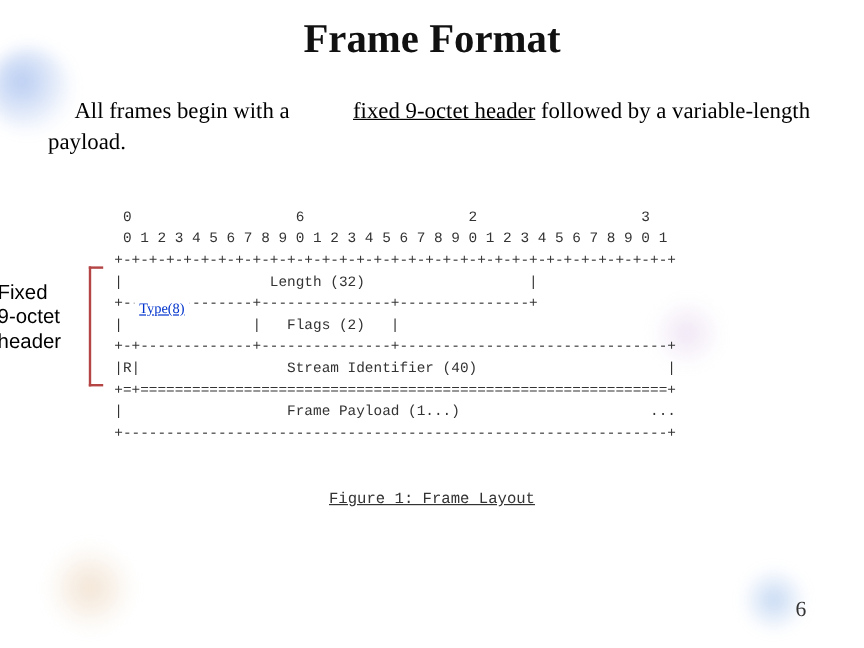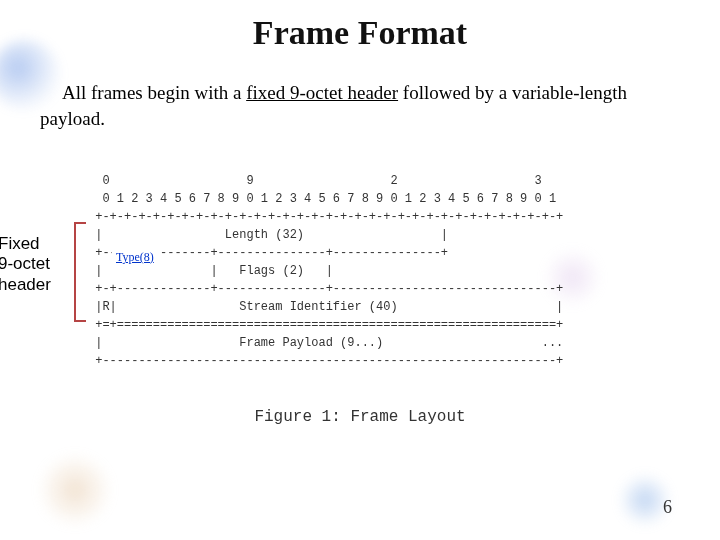--- a/index.html
+++ b/index.html
@@ -52,21 +52,21 @@
   .intro {
     position: absolute;
     top: 80px;
     left: 40px;
     right: 40px;
     font-size: 19px;
     line-height: 1.35;
     color: #000;
     text-indent: 22px;
   }
-  .u { text-decoration: underline; }
+  .u { text-decoration: underline; margin-left: 48px; }
   .fixed-label {
     position: absolute;
     top: 234px;
     left: -2px;
     width: 80px;
     font-family: Arial, Helvetica, sans-serif;
     font-size: 17px;
     color: #000;
     line-height: 1.2;
   }
@@ -100,22 +100,23 @@
     line-height: 18px;
     color: #333;
     white-space: pre;
   }
   .fig-caption {
     position: absolute;
     top: 408px;
     left: 0; right: 0;
     text-align: center;
     font-family: "Courier New", Courier, monospace;
-    font-size: 16px;
+    font-size: 13px;
     color: #333;
+    text-decoration: underline;
   }
   .page-num {
     position: absolute;
     bottom: 22px;
     right: 48px;
     font-size: 18px;
     color: #333;
   }
 </style>
 </head>
@@ -133,29 +134,29 @@
 </div>
 
 <div class="fixed-label">
   <div>Fixed</div>
   <div>9-octet</div>
   <div>header</div>
 </div>
 
 <div class="bracket"></div>
 
-<pre class="ascii-fig"><span>  0                   9                   2                   3</span>
+<pre class="ascii-fig"><span>  0                   6                   2                   3</span>
 <span>  0 1 2 3 4 5 6 7 8 9 0 1 2 3 4 5 6 7 8 9 0 1 2 3 4 5 6 7 8 9 0 1</span>
 <span> +-+-+-+-+-+-+-+-+-+-+-+-+-+-+-+-+-+-+-+-+-+-+-+-+-+-+-+-+-+-+-+-+</span>
 <span> |                 Length (32)                   |</span>
 <span> +---------------+---------------+---------------+</span>
 <span> |               |   Flags (2)   |</span>
 <span> +-+-------------+---------------+-------------------------------+</span>
 <span> |R|                 Stream Identifier (40)                      |</span>
 <span> +=+=============================================================+</span>
-<span> |                   Frame Payload (9...)                      ...</span>
+<span> |                   Frame Payload (1...)                      ...</span>
 <span> +---------------------------------------------------------------+</span></pre>
 
 <a href="#" class="type-link">Type(8)</a>
 
 <div class="fig-caption">Figure 1: Frame Layout</div>
 
 <div class="page-num">6</div>
 
 </body></html>

